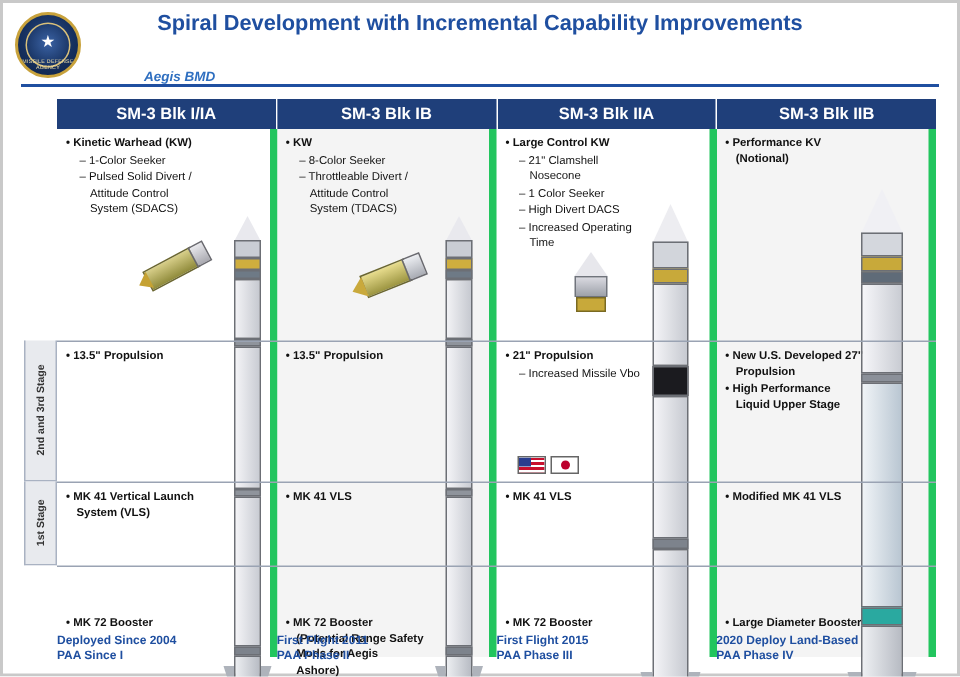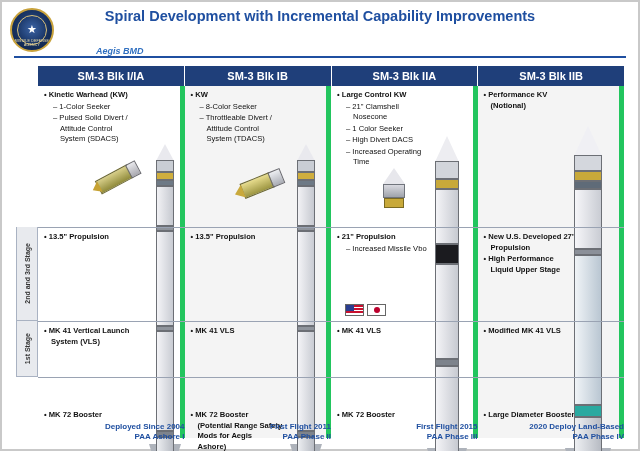--- a/index.html
+++ b/index.html
@@ -219,21 +219,21 @@
   .footer {
     position: absolute;
     left: 14px;
     top: 420px;
     width: 608px;
     display: flex;
   }
   .foot-spacer { width: 22px; flex: 0 0 22px; }
   .foot-cell {
     flex: 1 1 0;
-    text-align: right;
+    text-align: left;
     color: #1f4fa0;
     font-size: 8px;
     font-weight: bold;
     line-height: 10px;
   }
 
   
   .gfx { position: absolute; }
 
   .missile {
@@ -501,21 +501,21 @@
         <div class="band band-c"></div>
 
       </div>
     </div>
   </div>
 
   <div class="footer">
     <div class="foot-spacer"></div>
     <div class="foot-cell">
       <div>Deployed Since 2004</div>
-      <div>PAA Ashore I</div>
+      <div>PAA Since I</div>
     </div>
     <div class="foot-cell">
       <div>First Flight 2011</div>
       <div>PAA Phase II</div>
     </div>
     <div class="foot-cell">
       <div>First Flight 2015</div>
       <div>PAA Phase III</div>
     </div>
     <div class="foot-cell">

